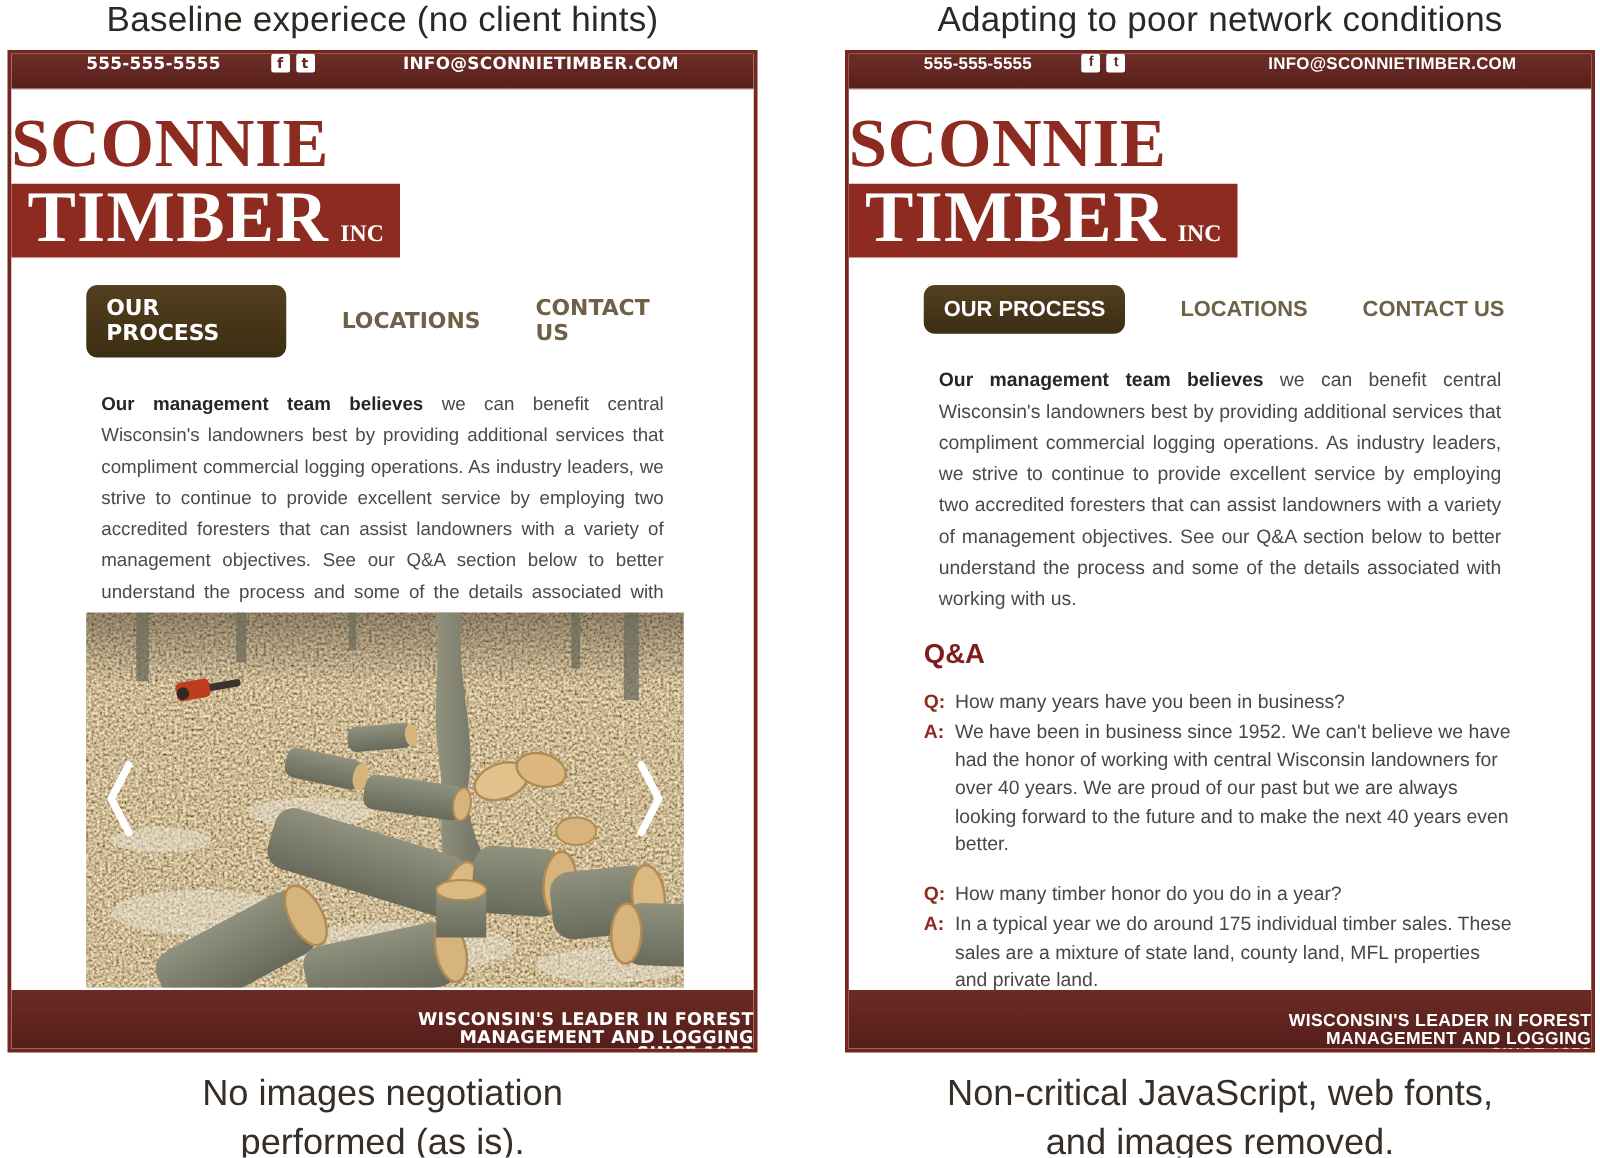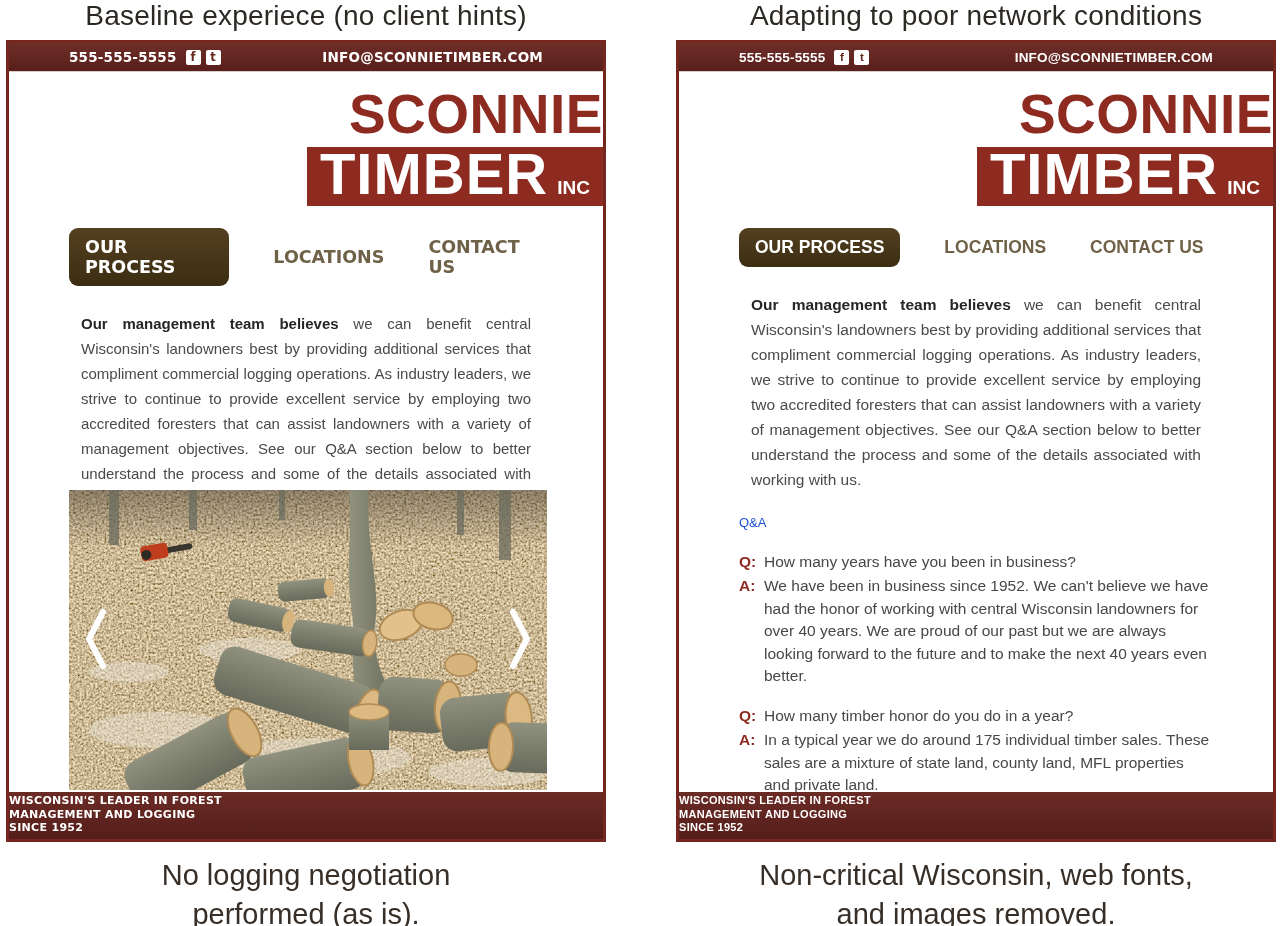--- a/index.html
+++ b/index.html
@@ -14,32 +14,32 @@
     margin:0;height:33px;padding-top:0;text-align:center;
     font-size:28px;font-weight:normal;color:#2c2824;letter-spacing:.2px;
   }
   
   .shot{
     position:relative;margin-top:7px;height:802px;background:#fff;
     border:3px solid #75261f;box-sizing:border-box;overflow:hidden;
   }
   .web-font .topbar,.web-font .mainnav,.web-font .botbar{font-family:"DejaVu Sans",sans-serif;}
   .topbar{
-    height:28px;display:flex;align-items:center;padding:0 60px;
+    height:28px;display:flex;padding:0 60px;
     background:linear-gradient(180deg,#6e2e28 0%,#591f1b 100%);
-    border-bottom:1px solid #d9cdc9;color:#fff;font-weight:bold;font-size:13.5px;
+    border-bottom:1px solid #d9cdc9;color:#fff;font-weight:bold;font-size:13.5px;gap:31px;
   }
   .topbar .phone{margin-right:9px;letter-spacing:.2px;}
   .socials{display:flex;gap:5px;}
   .social-sq{
     width:15px;height:15px;background:#fff;color:#64261f;border-radius:2px;
     font-size:11.5px;font-weight:bold;line-height:15px;text-align:center;cursor:pointer;
   }
   .topbar .email{margin-left:auto;letter-spacing:.2px;}
-  .logo{text-align:right;margin-top:15px;font-family:Liberation Sans, sans-serif;line-height:1;}
+  .logo{text-align:left;margin-top:15px;font-family:Liberation Serif, serif;line-height:1;}
   .logo-top{font-size:55px;font-weight:bold;color:#8d2b21;letter-spacing:.5px;}
   .logo-box{
     display:inline-block;background:#8d2b21;color:#fff;margin-top:5px;
     padding:0 13px 5px 13px;font-weight:bold;white-space:nowrap;
   }
   .logo-box .word{font-size:58px;line-height:54px;letter-spacing:1px;}
   .logo-box .inc{font-size:19px;margin-left:9px;}
   .mainnav{display:flex;align-items:center;gap:44px;margin:22px 60px 0;font-size:17.5px;font-weight:bold;}
   .nav-active{
     background:linear-gradient(180deg,#534020,#3c2d12);color:#fff;
@@ -52,31 +52,31 @@
   
   .carousel{position:absolute;left:60px;top:447px;width:478px;height:300px;}
   .carousel svg.photo{display:block;width:478px;height:300px;}
   .car-btn{
     position:absolute;top:50%;transform:translateY(-50%);
     width:34px;height:74px;background:transparent;border:0;padding:0;cursor:pointer;
   }
   .car-prev{left:10px;} .car-next{right:10px;}
   
   .qa{margin:20px 60px 0;font-size:15.5px;line-height:22.5px;color:#474747;}
-  .qa-heading{font-size:13px;font-weight:normal;color:#1d4ed8;margin:0 0 16px;}
+  .qa-heading{font-size:22px;font-weight:bold;color:#7f1d1d;margin:0 0 16px;}
   .qa-item{margin-bottom:17px;}
   .qa-row{display:flex;margin-bottom:2px;}
   .qa-label{flex:0 0 25px;font-weight:bold;color:#8e2a1f;}
   .qa-text{flex:1;}
   
   .botbar{
     position:absolute;left:0;right:0;bottom:0;height:47px;box-sizing:border-box;
     background:linear-gradient(180deg,#6b2b25 0%,#551e1a 100%);
-    color:#fff;text-align:left;font-size:11px;font-weight:bold;
-    line-height:13.5px;padding-top:2px;letter-spacing:.3px;
+    color:#fff;text-align:right;font-size:14px;font-weight:bold;
+    line-height:13.5px;padding-top:18px;letter-spacing:.3px;
   }
   .caption{
     margin:14px 0 0;text-align:center;font-size:29px;line-height:39px;color:#362e27;
   }
 </style>
 </head>
 <body>
 
 <section class="column col-baseline">
   <h2 class="col-title">Baseline experiece (no client hints)</h2>
@@ -212,21 +212,21 @@
       </button>
     </div>
 
     <footer class="botbar">
       <div>WISCONSIN'S LEADER IN FOREST</div>
       <div>MANAGEMENT AND LOGGING</div>
       <div>SINCE 1952</div>
     </footer>
   </div>
 
-  <p class="caption"><span>No logging negotiation</span><br><span>performed (as is).</span></p>
+  <p class="caption"><span>No images negotiation</span><br><span>performed (as is).</span></p>
 </section>
 
 <section class="column col-adaptive">
   <h2 class="col-title">Adapting to poor network conditions</h2>
 
   <div class="shot right-shot sys-font">
     <header class="topbar">
       <span class="phone">555-555-5555</span>
       <span class="socials">
         <span class="social-sq">f</span>
@@ -274,14 +274,14 @@
       </div>
     </div>
 
     <footer class="botbar">
       <div>WISCONSIN'S LEADER IN FOREST</div>
       <div>MANAGEMENT AND LOGGING</div>
       <div>SINCE 1952</div>
     </footer>
   </div>
 
-  <p class="caption"><span>Non-critical Wisconsin, web fonts,</span><br><span>and images removed.</span></p>
+  <p class="caption"><span>Non-critical JavaScript, web fonts,</span><br><span>and images removed.</span></p>
 </section>
 
 </body></html>

